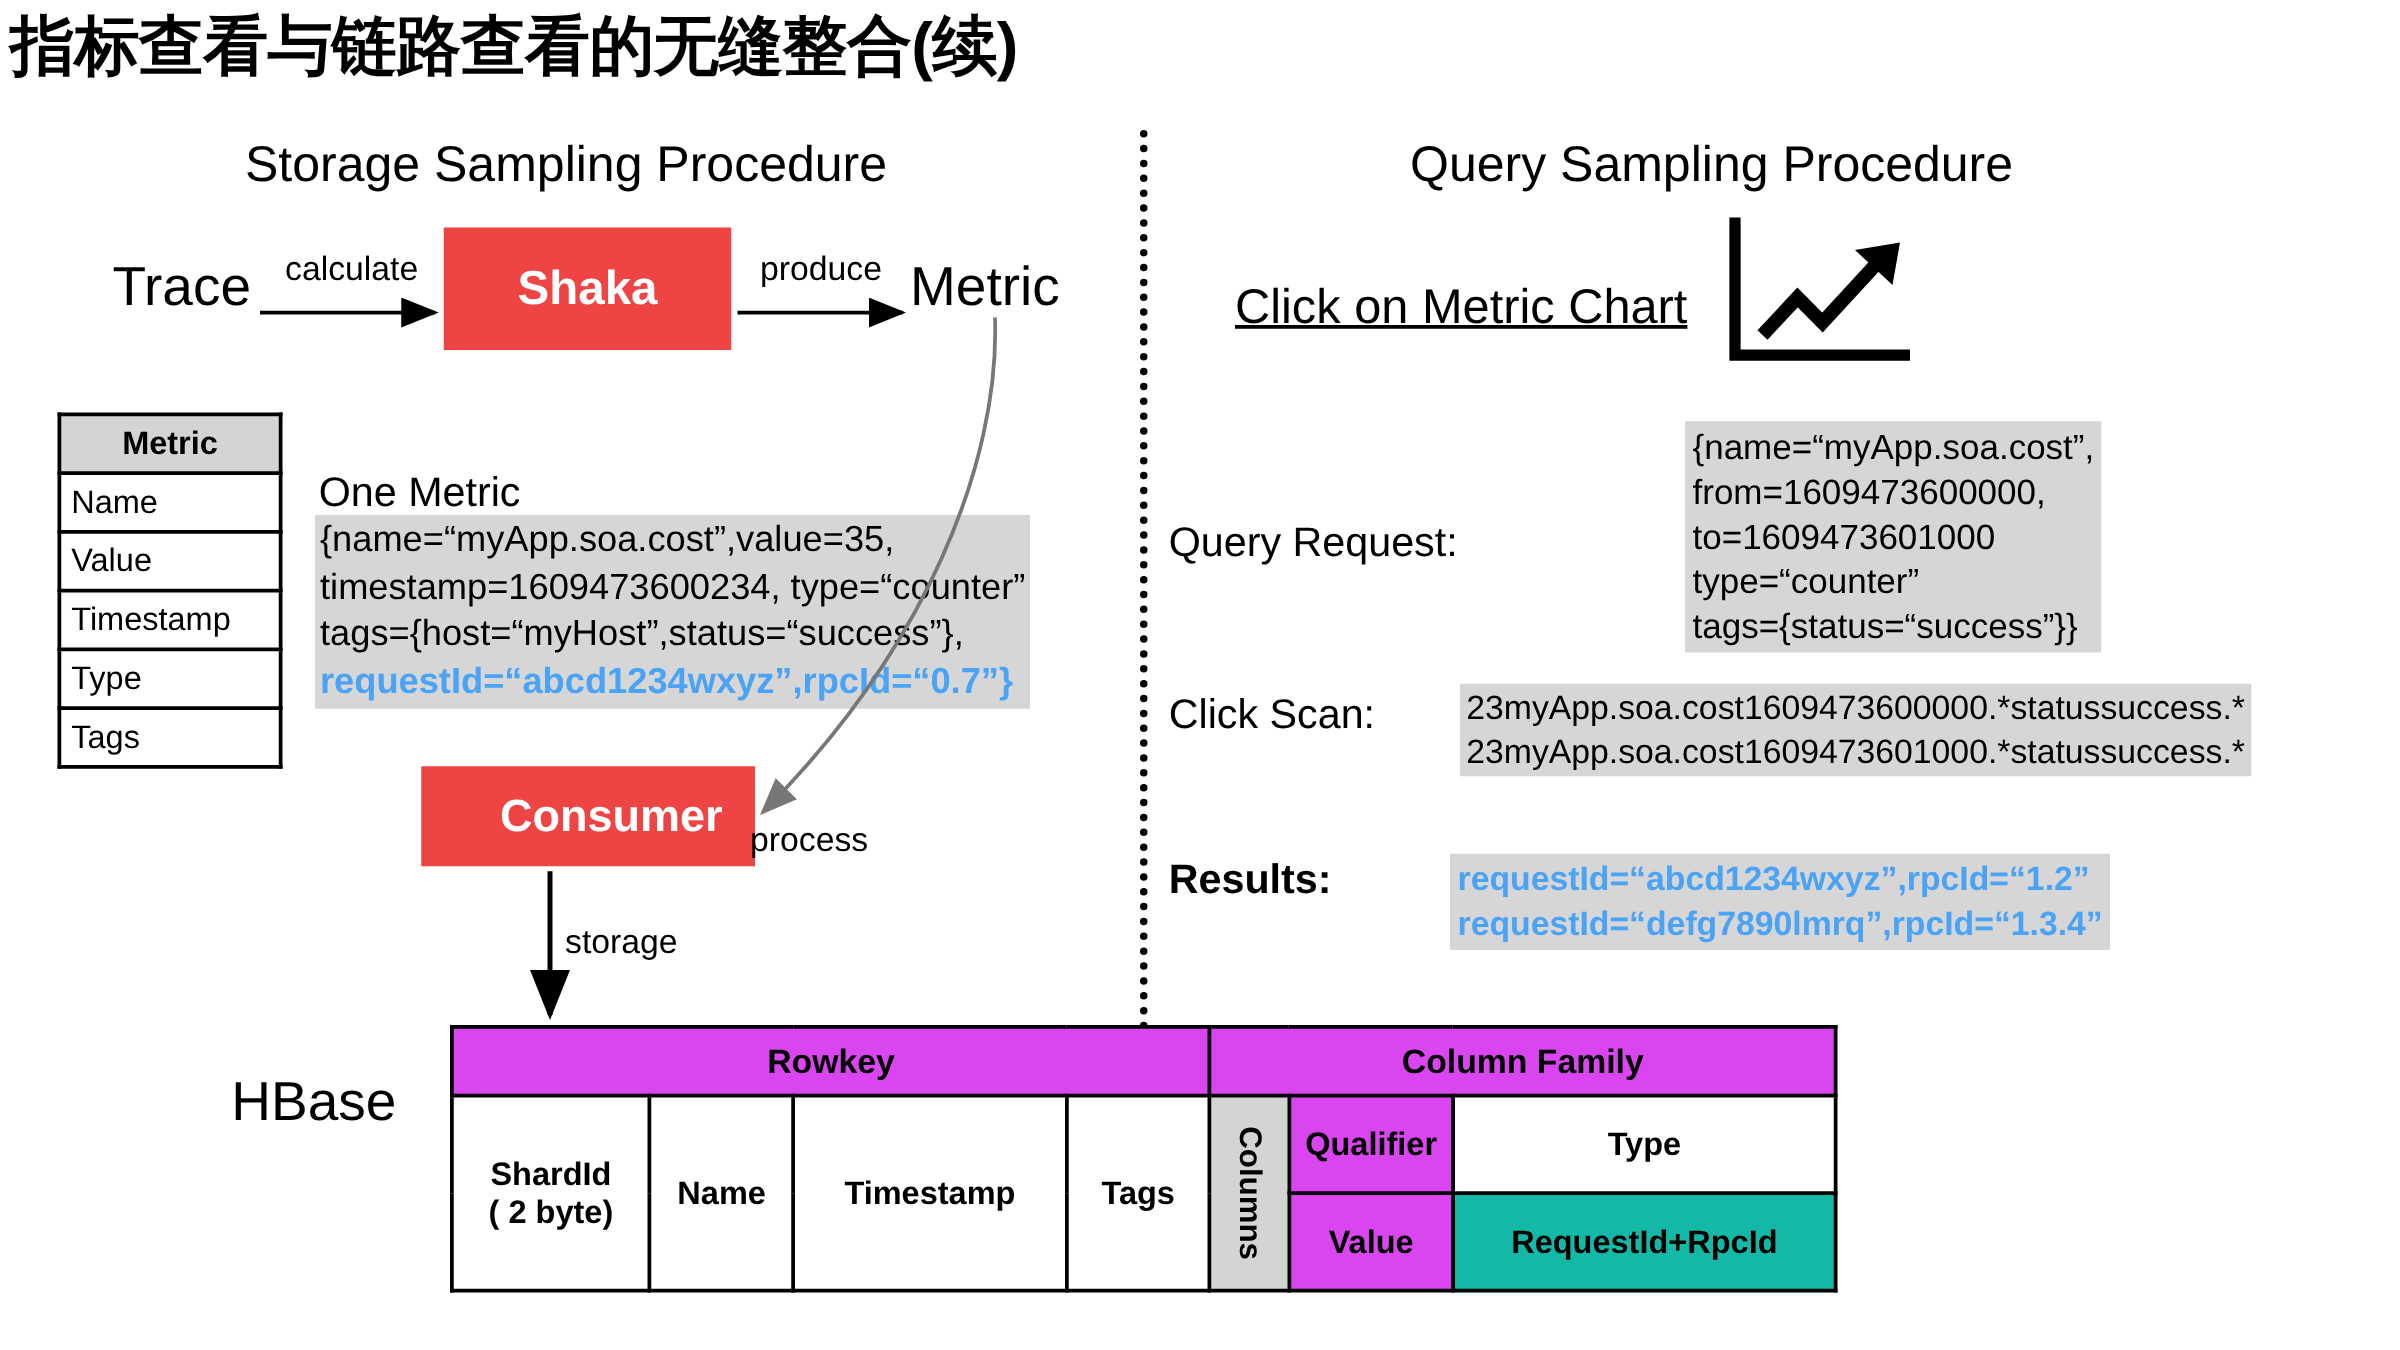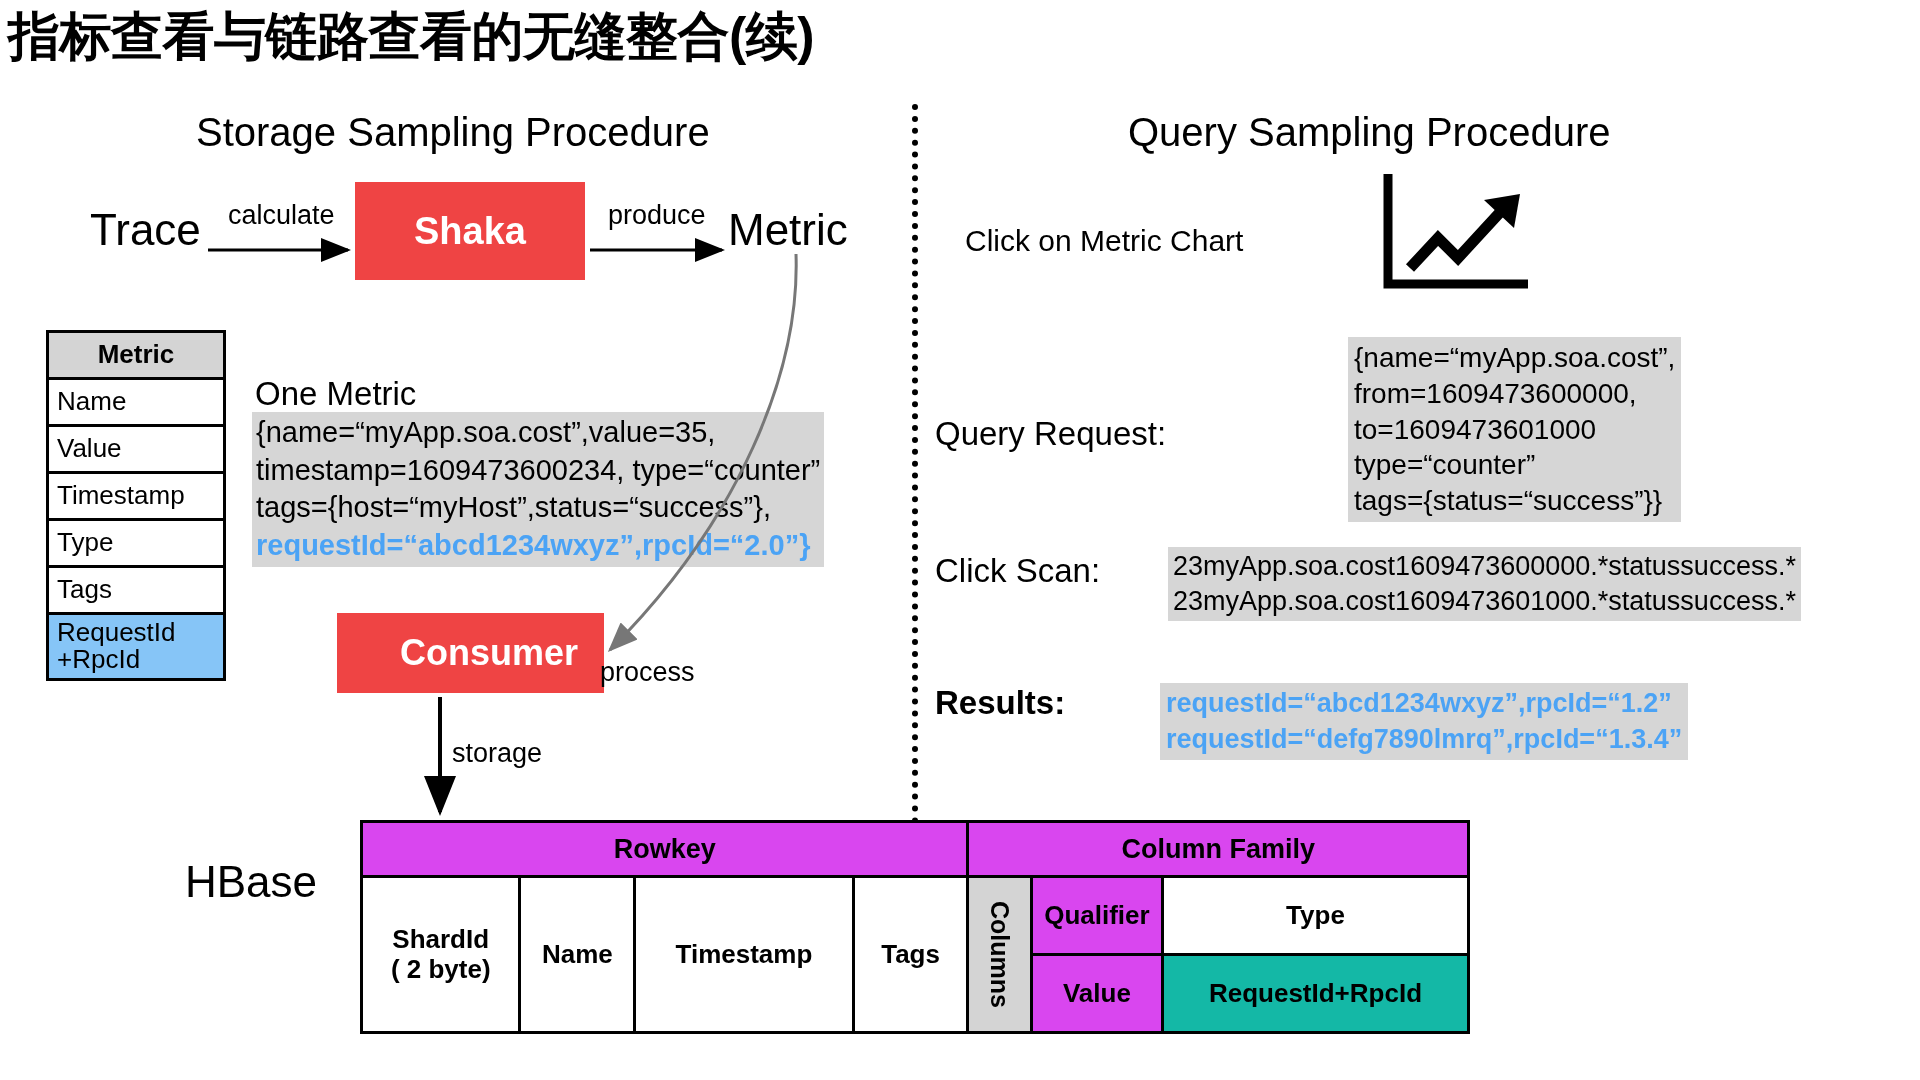--- a/index.html
+++ b/index.html
@@ -93,21 +93,21 @@
     white-space: pre;
   }
   #one-metric-label { left: 255px; top: 375px; font-size: 33px; }
   #one-metric-block { left: 252px; top: 412px; padding: 2px 4px; }
   .blue-code { color: #4ba3f5; font-weight: bold; }
 
   
   #consumer-box { left: 337px; top: 613px; width: 230px; height: 80px; font-size: 36px; padding-left: 37px; }
 
   
-  #click-metric-chart { left: 965px; top: 224px; font-size: 30px; white-space: nowrap; }
+  #click-metric-chart { left: 988px; top: 224px; font-size: 39px; white-space: nowrap; text-decoration: underline; }
   #query-request-label { left: 935px; top: 415px; font-size: 33px; }
   #hbase-scan-label   { left: 935px; top: 552px; font-size: 33px; }
   #results-label      { left: 935px; top: 684px; font-size: 33px; font-weight: bold; }
 
   #query-request-block { left: 1348px; top: 337px; padding: 3px 6px; font-size: 28px; line-height: 1.28; }
   #hbase-scan-block    { left: 1168px; top: 547px; padding: 2px 5px; font-size: 27px; line-height: 1.30; }
   #results-block       { left: 1160px; top: 683px; padding: 3px 6px; font-size: 27px; line-height: 1.32; }
 
   
   #metric-chart-icon { left: 1380px; top: 172px; width: 152px; height: 126px; }
@@ -174,32 +174,28 @@
       </tr>
     <tr>
         <td>Timestamp</td>
       </tr>
     <tr>
         <td>Type</td>
       </tr>
     <tr>
         <td>Tags</td>
       </tr>
-    <tr>
-        <td class="hl" style="white-space:pre;">RequestId
-+RpcId</td>
-      </tr>
   </tbody>
 </table>
 
 <div class="abs" id="one-metric-label">One Metric</div>
 <div class="abs code-block" id="one-metric-block"><span>{name=“myApp.soa.cost”,value=35,</span>
 <span>timestamp=1609473600234, type=“counter”</span>
 <span>tags={host=“myHost”,status=“success”},</span>
-<span class="blue-code">requestId=“abcd1234wxyz”,rpcId=“2.0”}</span></div>
+<span class="blue-code">requestId=“abcd1234wxyz”,rpcId=“0.7”}</span></div>
 
 <div class="abs" id="click-metric-chart">Click on Metric Chart</div>
 
 <svg class="abs" id="metric-chart-icon" viewBox="0 0 152 126">
   <path d="M8 2 L8 112 L148 112" stroke="#000" stroke-width="9" fill="none"></path>
   <polyline points="30,96 58,66 78,86 124,36" stroke="#000" stroke-width="11" fill="none"></polyline>
   <polygon points="104,28 140,22 134,56" fill="#000"></polygon>
 </svg>
 
 <div class="abs" id="query-request-label">Query Request:</div>

